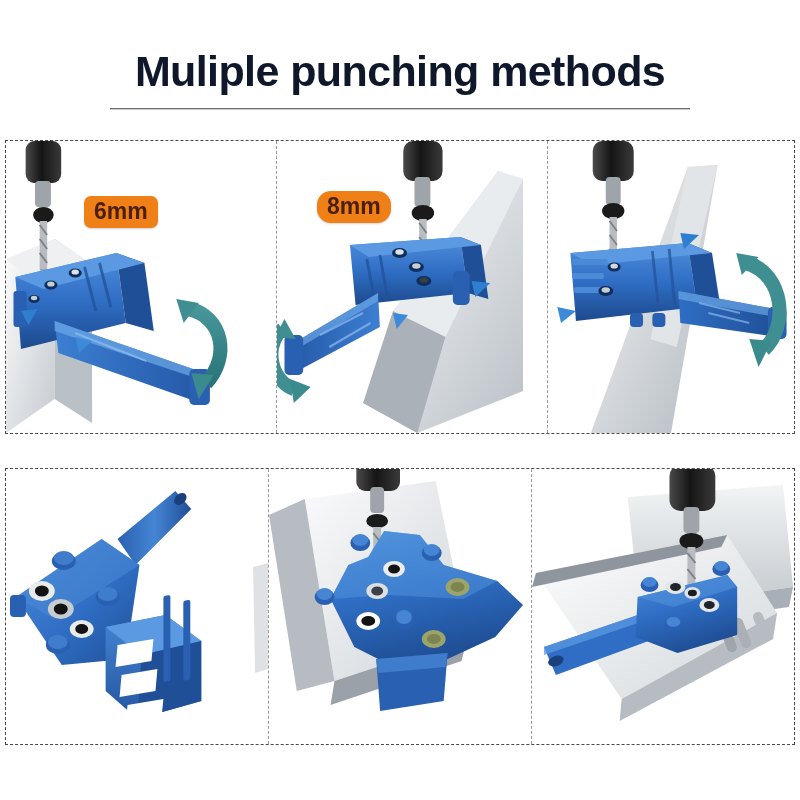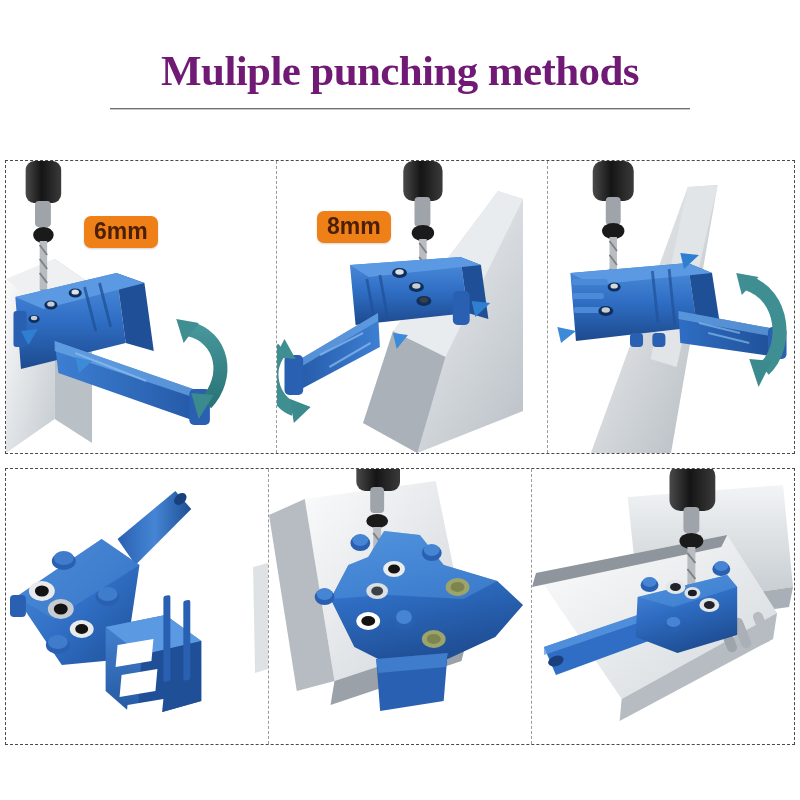--- a/index.html
+++ b/index.html
@@ -22,25 +22,25 @@
     top: 0;
     width: 800px;
     height: 132px;
   }
   .page-title {
     position: absolute;
     left: 0;
     top: 44px;
     width: 800px;
     text-align: center;
-    font-family: Liberation Serif, serif;
+    font-family: Liberation Sans, sans-serif;
     font-size: 43px;
     font-weight: bold;
     letter-spacing: -0.6px;
-    color: #701a75;
+    color: #0f172a;
     line-height: 54px;
     white-space: nowrap;
   }
   .title-rule {
     position: absolute;
     left: 110px;
     top: 108px;
     width: 580px;
     height: 2px;
     background: linear-gradient(to bottom, #6f6f6f 0 1px, #c9c9c9 1px 2px);
@@ -50,21 +50,21 @@
   .row {
     position: absolute;
     left: 5px;
     box-sizing: border-box;
     border: 1px dashed #4a4a4a;
     background: #ffffff;
     display: flex;
     overflow: hidden;
   }
   .row-top {
-    top: 160px;
+    top: 140px;
     width: 790px;
     height: 294px;
     gap: 24px;
   }
   .row-bottom {
     top: 468px;
     width: 790px;
     height: 277px;
   }
   .panel {
@@ -87,21 +87,21 @@
     font-size: 23px;
     font-weight: bold;
     border-radius: 7px;
     padding: 3px 10px 4px 10px;
     line-height: 25px;
     letter-spacing: 0px;
     box-shadow: 0 1px 2px rgba(0,0,0,0.18);
     white-space: nowrap;
   }
   .badge-6   { left: 78px;  top: 55px; }
-  .badge-8   { left: 40px;  top: 50px; }
+  .badge-8   { left: 40px;  top: 50px; border-radius: 14px; }
   .badge-10  { left: 110px; top: 48px; }
 
   
   .scene {
     position: absolute;
     inset: 0;
   }
   .scene svg {
     display: block;
     width: 100%;

